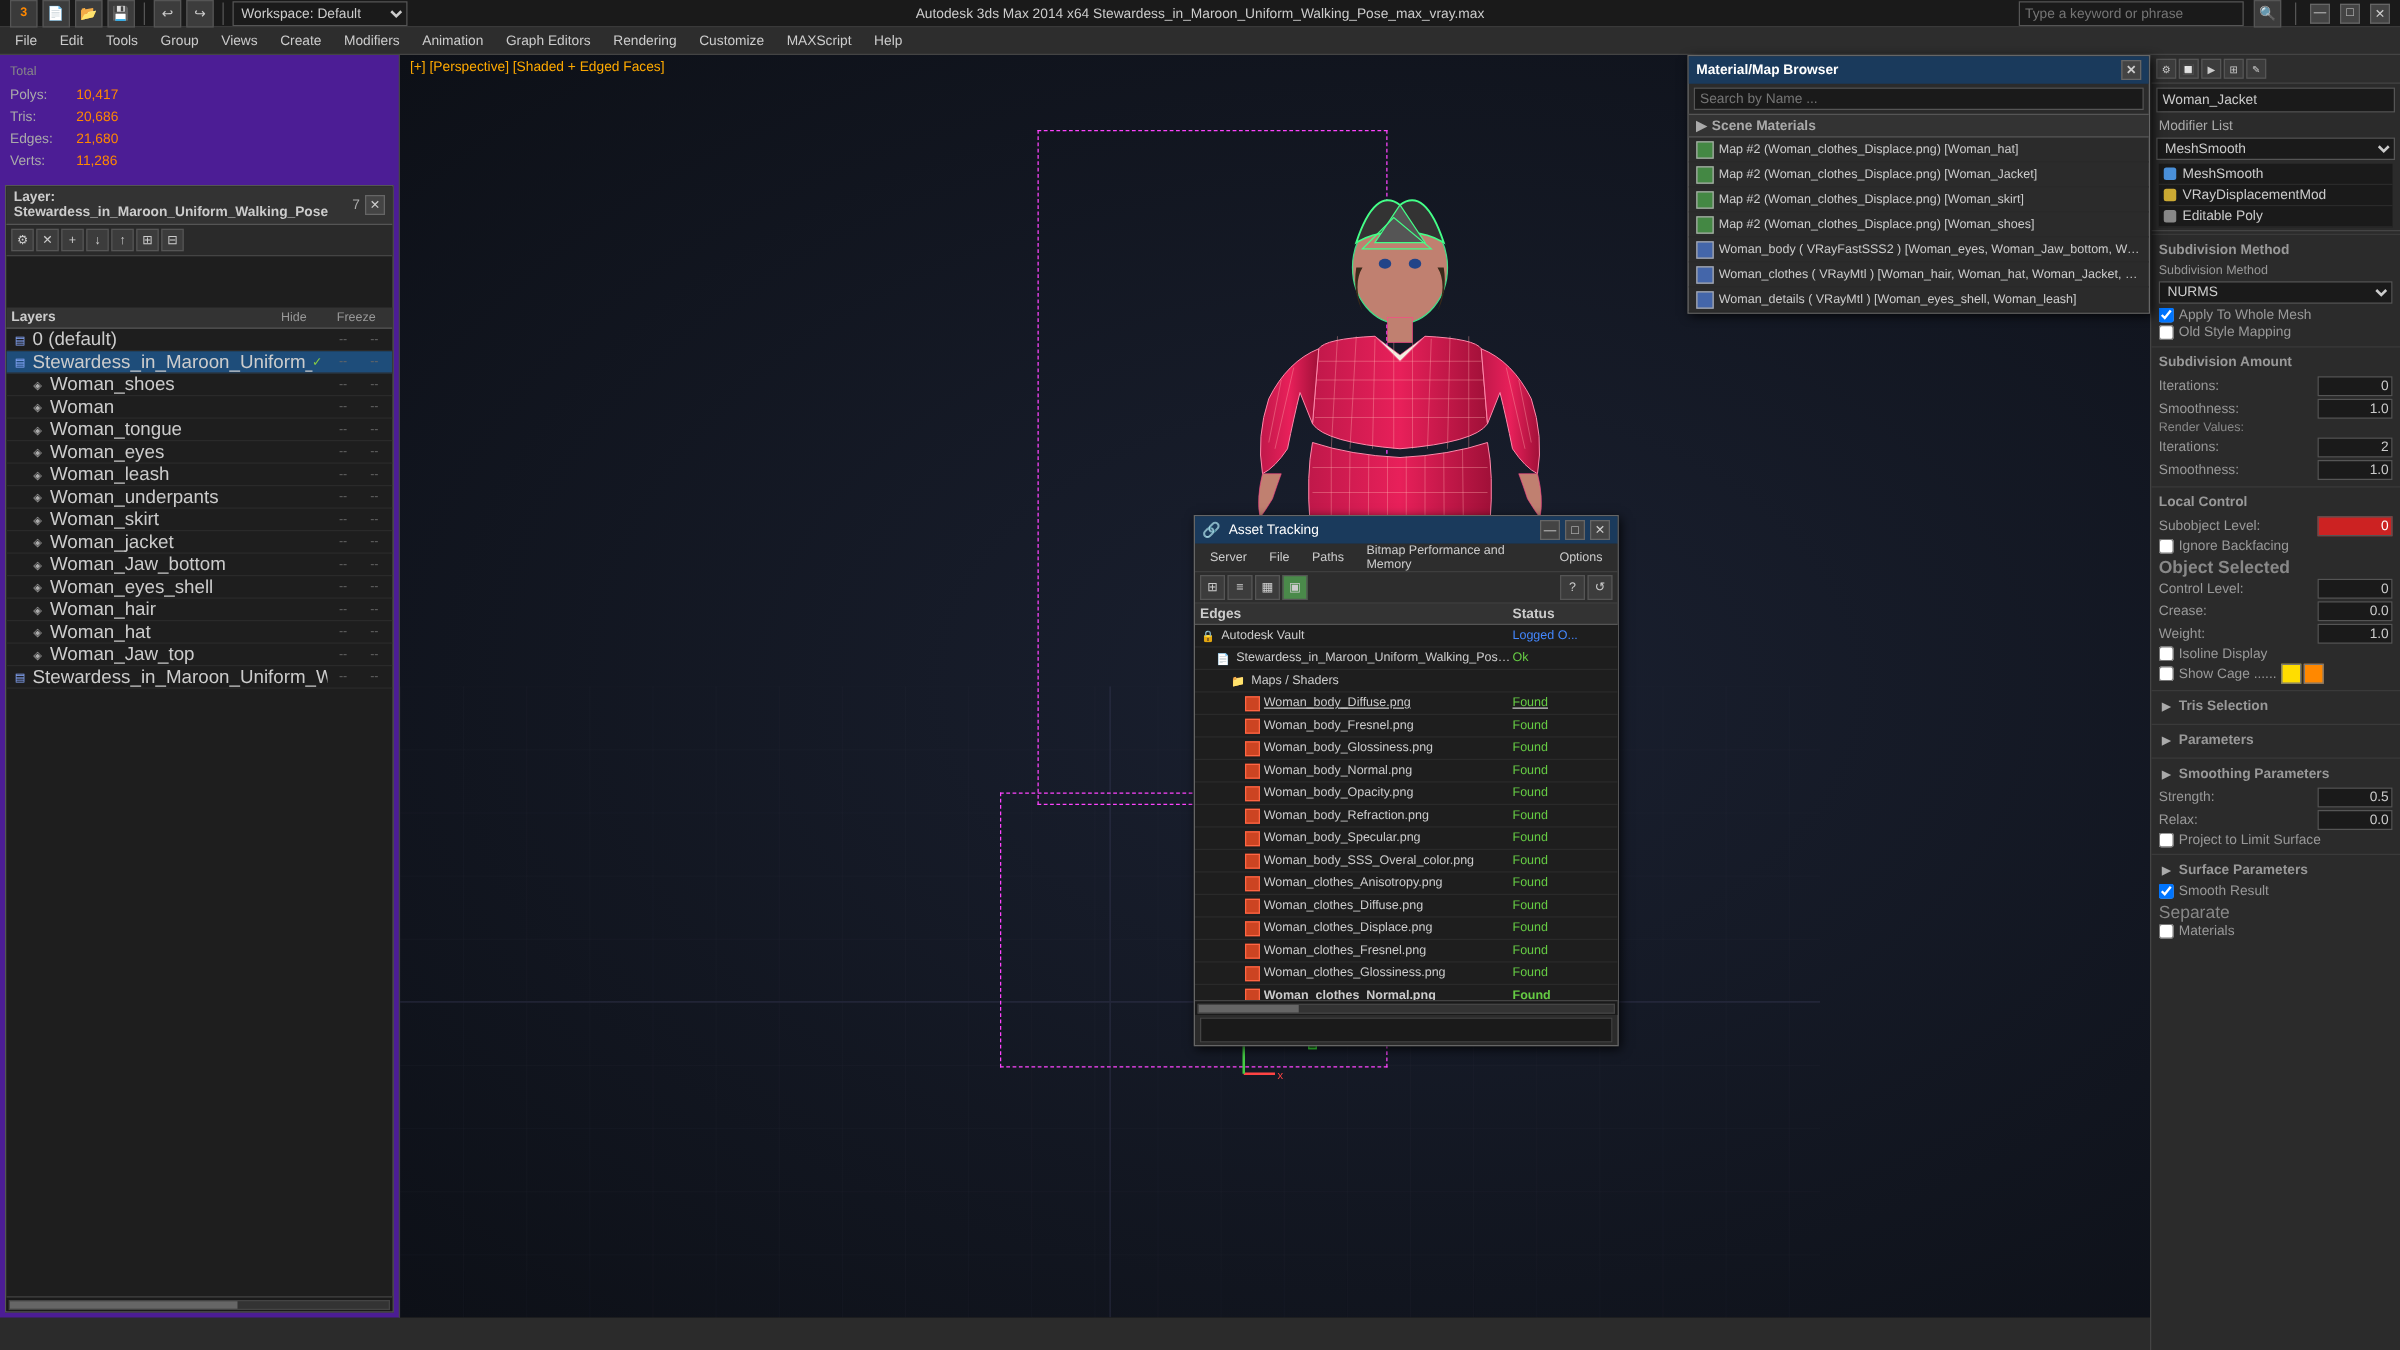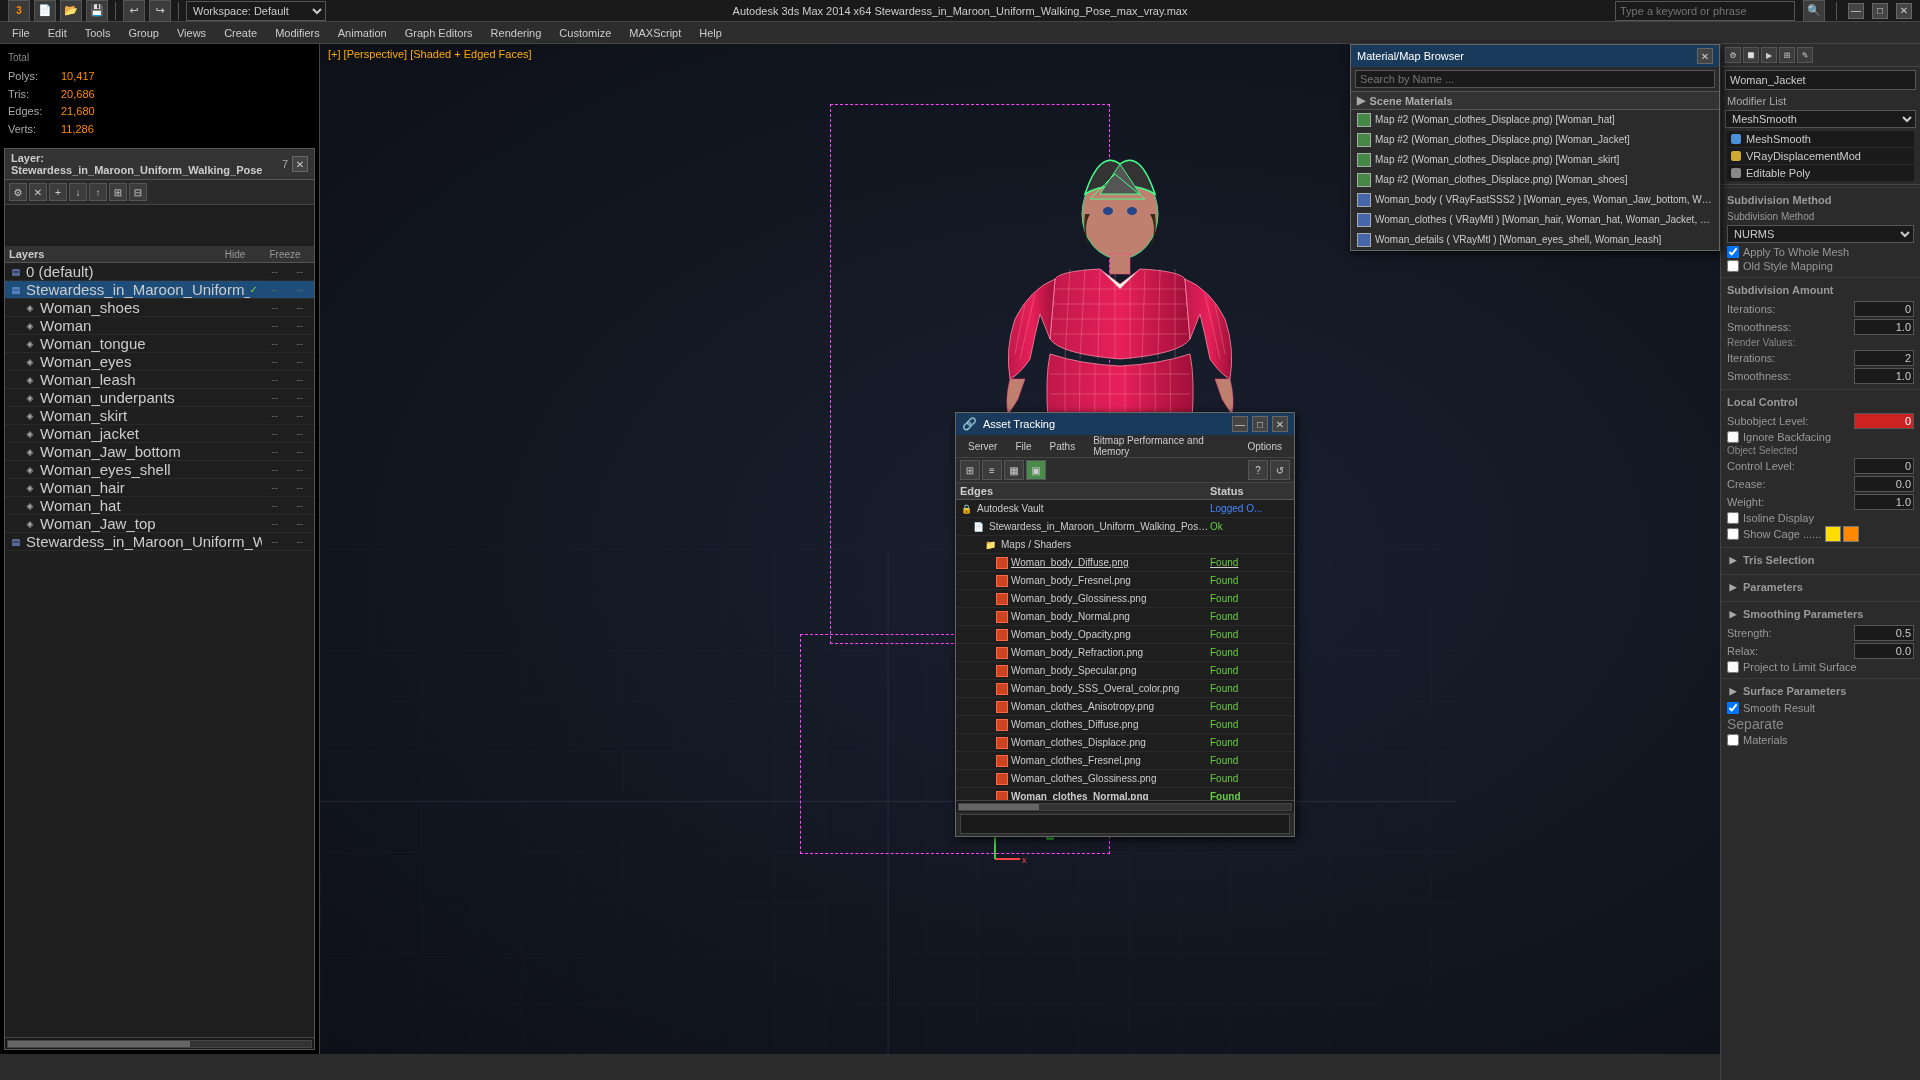--- a/index.html
+++ b/index.html
@@ -107,21 +107,21 @@
     #main-layout {
       display: flex;
       width: 100%;
       height: calc(1080px - 70px);
     }
 
     
     #left-panel {
       width: 320px;
       min-width: 320px;
-      background: #000000;
+      background: #4c1d95;
       border-right: 1px solid #444;
       display: flex;
       flex-direction: column;
     }
 
     
     #stats-area {
       padding: 6px 8px;
       font-size: 11px;
       color: #ff8800;
@@ -247,20 +247,21 @@
       z-index: 5;
     }
     #material-browser-title {
       background: #2d5a8e;
       padding: 3px 6px;
       display: flex;
       align-items: center;
       justify-content: space-between;
       font-size: 11px;
       color: white;
+      font-weight: bold;
     }
     .material-item {
       display: flex;
       align-items: center;
       padding: 2px 6px;
       border-bottom: 1px solid #2a2a2a;
       font-size: 11px;
       color: #ccc;
       cursor: pointer;
       height: 20px;
@@ -1001,21 +1002,21 @@
     <div class="right-prop-section">
       <div class="right-prop-title">Local Control</div>
       <div class="right-prop-row">
         <span class="right-prop-label">Subobject Level:</span>
         <input type="text" class="right-prop-input" value="0" style="background: rgb(204, 34, 34); color: white;">
       </div>
       <div class="right-checkbox-row">
         <input type="checkbox" class="prop-checkbox" style="">
         <span class="right-check-label">Ignore Backfacing</span>
       </div>
-      <div style="font-size:10px;color:#888;padding:1px 0;">Object Selected</div>
+      <div style="font-size:14px;color:#888;padding:1px 0;font-weight:bold;">Object Selected</div>
       <div class="right-prop-row">
         <span class="right-prop-label">Control Level:</span>
         <input type="text" class="right-prop-input" value="0" style="">
       </div>
       <div class="right-prop-row">
         <span class="right-prop-label">Crease:</span>
         <input type="text" class="right-prop-input" value="0.0" style="">
       </div>
       <div class="right-prop-row">
         <span class="right-prop-label">Weight:</span>

